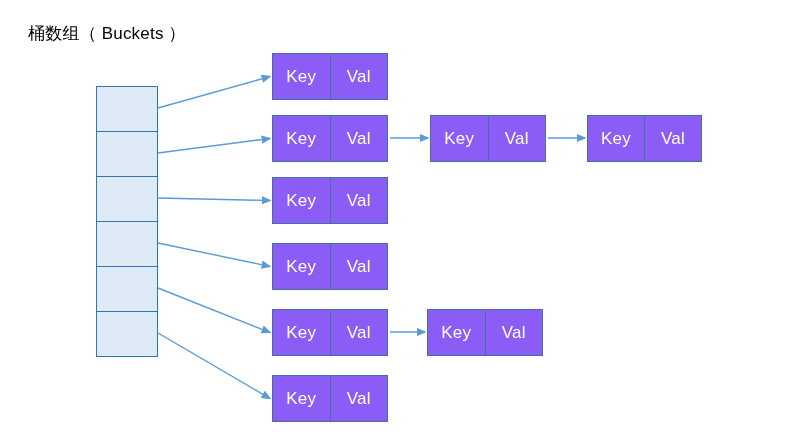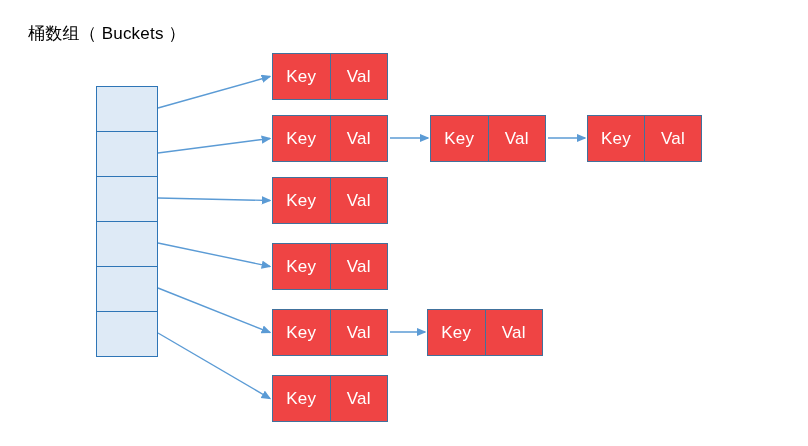--- a/index.html
+++ b/index.html
@@ -42,21 +42,21 @@
     box-sizing: border-box;
     background: #DEEAF6;
     border: 1px solid #2E75B6;
     left: 96px;
     width: 62px;
   }
   .node {
     position: absolute;
     box-sizing: border-box;
     height: 47px;
-    background: #ef4444;
+    background: #8b5cf6;
     border: 1px solid #41719C;
     display: flex;
     align-items: stretch;
   }
   .node-half {
     flex: 1 1 50%;
     display: flex;
     align-items: center;
     justify-content: center;
     color: #FFFFFF;

